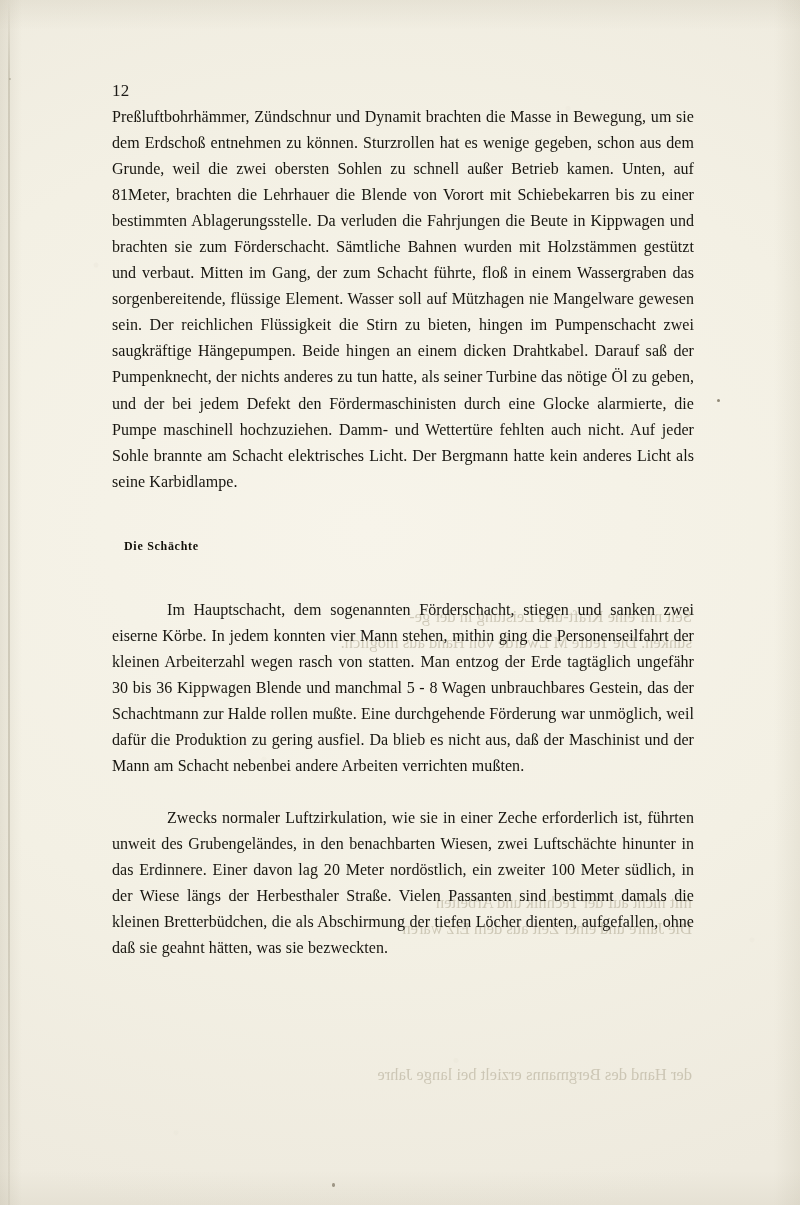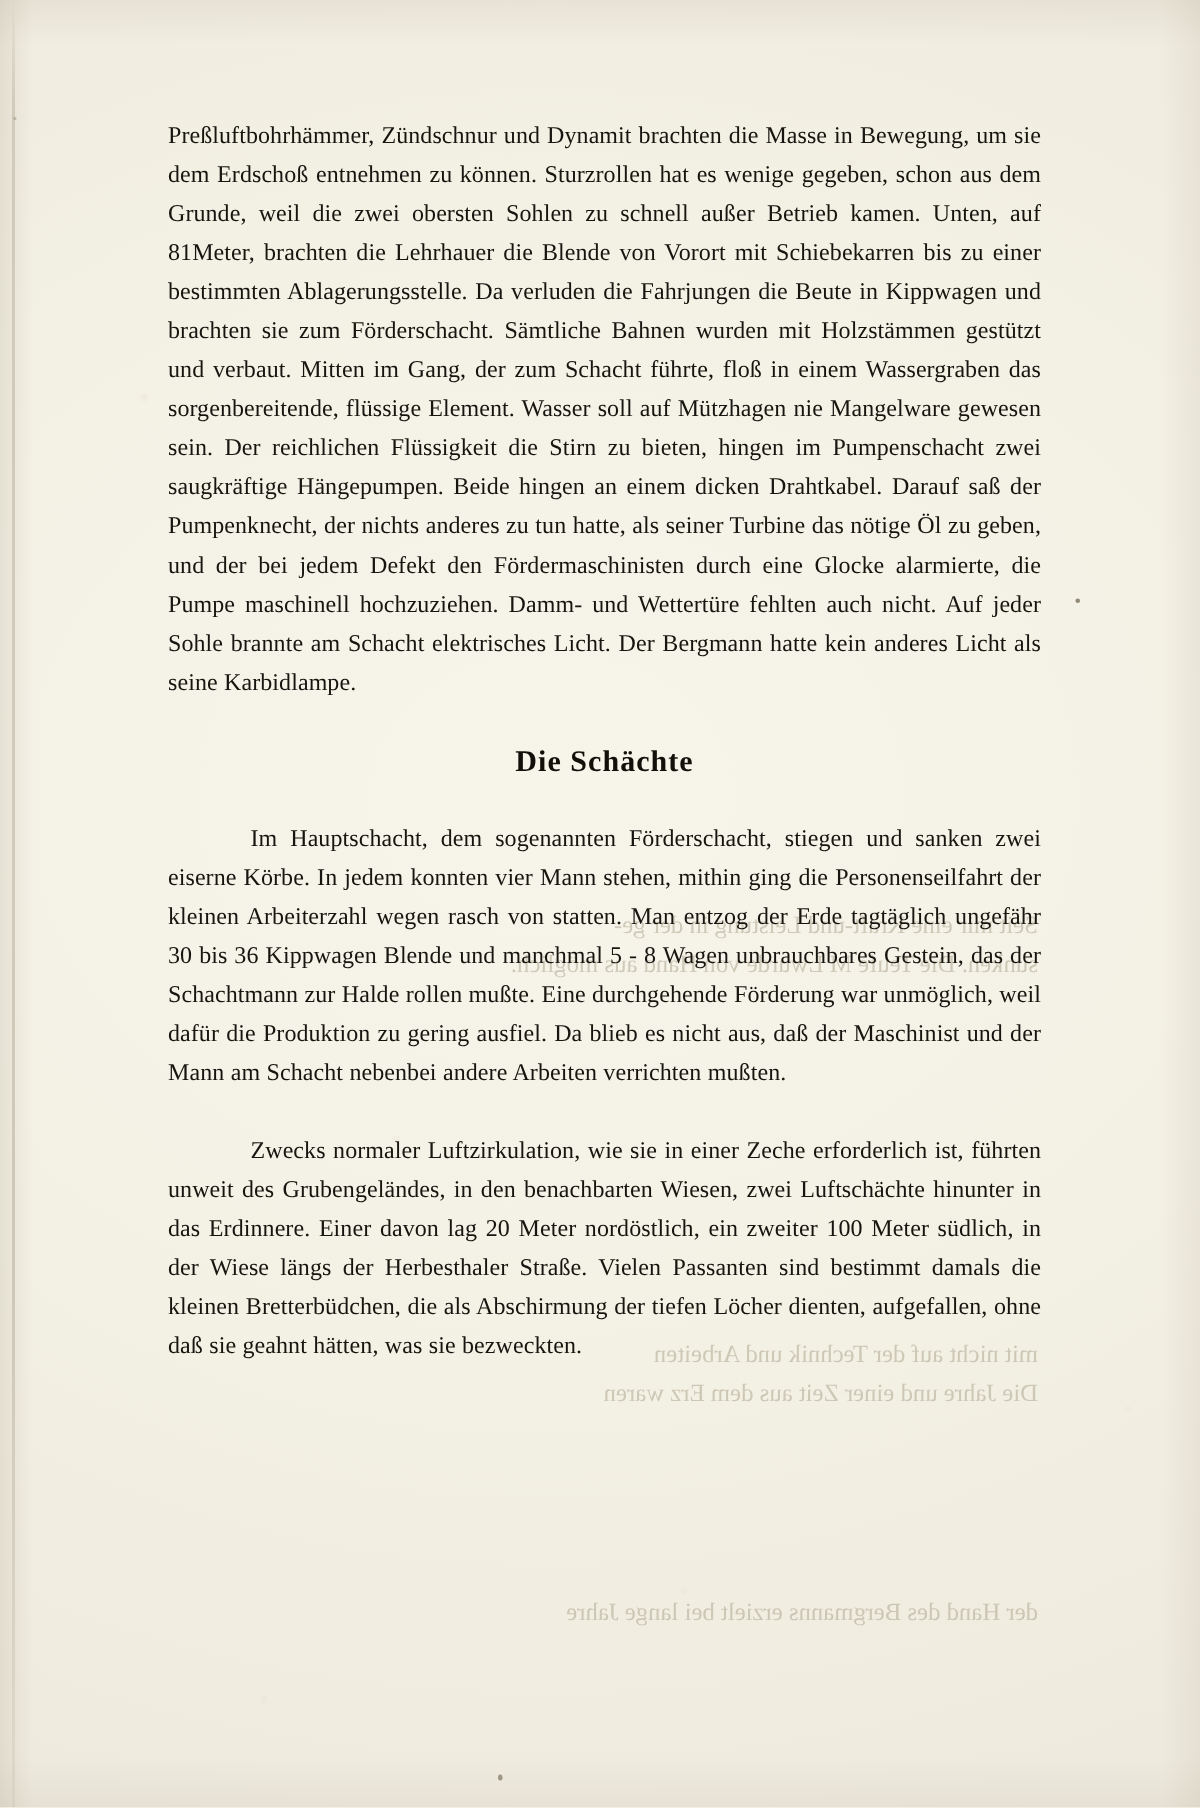--- a/index.html
+++ b/index.html
@@ -114,25 +114,25 @@
     text-align: justify;
     text-justify: inter-word;
     letter-spacing: .05px;
     word-spacing: .2px;
     -webkit-font-smoothing: antialiased;
   }
   p.body.indent { text-indent: 55px; }
   p.body.first  { text-indent: 0; }
 
   h2.heading {
-    margin: 0;
-    font-size: 20px;
+    margin: 12px;
+    font-size: 12px;
     line-height: 26px;
     font-weight: bold;
-    text-align: center;
+    text-align: left;
     color: #121009;
     letter-spacing: .7px;
   }
 
   .gap-before-heading { height: 26px; }
   .gap-after-heading  { height: 26px; }
   .gap-para { height: 26px; }
 
   
   .speck {
@@ -159,20 +159,21 @@
   <div id="top-shade"></div>
   <div id="bottom-shade"></div>
   <div id="bind-line"></div>
 
   <div class="speck" style="left:717px; top:399px; width:3px; height:3px; opacity:.75;"></div>
   <div class="speck" style="left:332px; top:1183px; width:2.5px; height:3.5px; opacity:.62;"></div>
   <div class="speck" style="left:9px; top:78px; width:2px; height:2px; opacity:.35;"></div>
 
   <div id="textblock">
 
+    <div id="folio">12</div>
 
     <p class="body first">Preßluftbohrhämmer, Zündschnur und Dynamit brachten die Masse in Bewegung, um sie dem Erdschoß entnehmen zu können. Sturzrollen hat es wenige gegeben, schon aus dem Grunde, weil die zwei obersten Sohlen zu schnell außer Betrieb kamen. Unten, auf 81Meter, brachten die Lehrhauer die Blende von Vorort mit Schiebekarren bis zu einer bestimmten Ablagerungsstelle. Da verluden die Fahrjungen die Beute in Kippwagen und brachten sie zum Förderschacht. Sämtliche Bahnen wurden mit Holzstämmen gestützt und verbaut. Mitten im Gang, der zum Schacht führte, floß in einem Wassergraben das sorgenbereitende, flüssige Element. Wasser soll auf Mützhagen nie Mangelware gewesen sein. Der reichlichen Flüssigkeit die Stirn zu bieten, hingen im Pumpenschacht zwei saugkräftige Hängepumpen. Beide hingen an einem dicken Drahtkabel. Darauf saß der Pumpenknecht, der nichts anderes zu tun hatte, als seiner Turbine das nötige Öl zu geben, und der bei jedem Defekt den Fördermaschinisten durch eine Glocke alarmierte, die Pumpe maschinell hochzuziehen. Damm- und Wettertüre fehlten auch nicht. Auf jeder Sohle brannte am Schacht elektrisches Licht. Der Bergmann hatte kein anderes Licht als seine Karbidlampe.</p>
 
     <div class="gap-before-heading"></div>
 
     <h2 class="heading">Die Schächte</h2>
 
     <div class="gap-after-heading"></div>
 
     <p class="body indent">Im Hauptschacht, dem sogenannten Förderschacht, stiegen und sanken zwei eiserne Körbe. In jedem konnten vier Mann stehen, mithin ging die Personenseilfahrt der kleinen Arbeiterzahl wegen rasch von statten. Man entzog der Erde tagtäglich ungefähr 30 bis 36 Kippwagen Blende und manchmal 5 - 8 Wagen unbrauchbares Gestein, das der Schachtmann zur Halde rollen mußte. Eine durchgehende Förderung war unmöglich, weil dafür die Produktion zu gering ausfiel. Da blieb es nicht aus, daß der Maschinist und der Mann am Schacht nebenbei andere Arbeiten verrichten mußten.</p>

